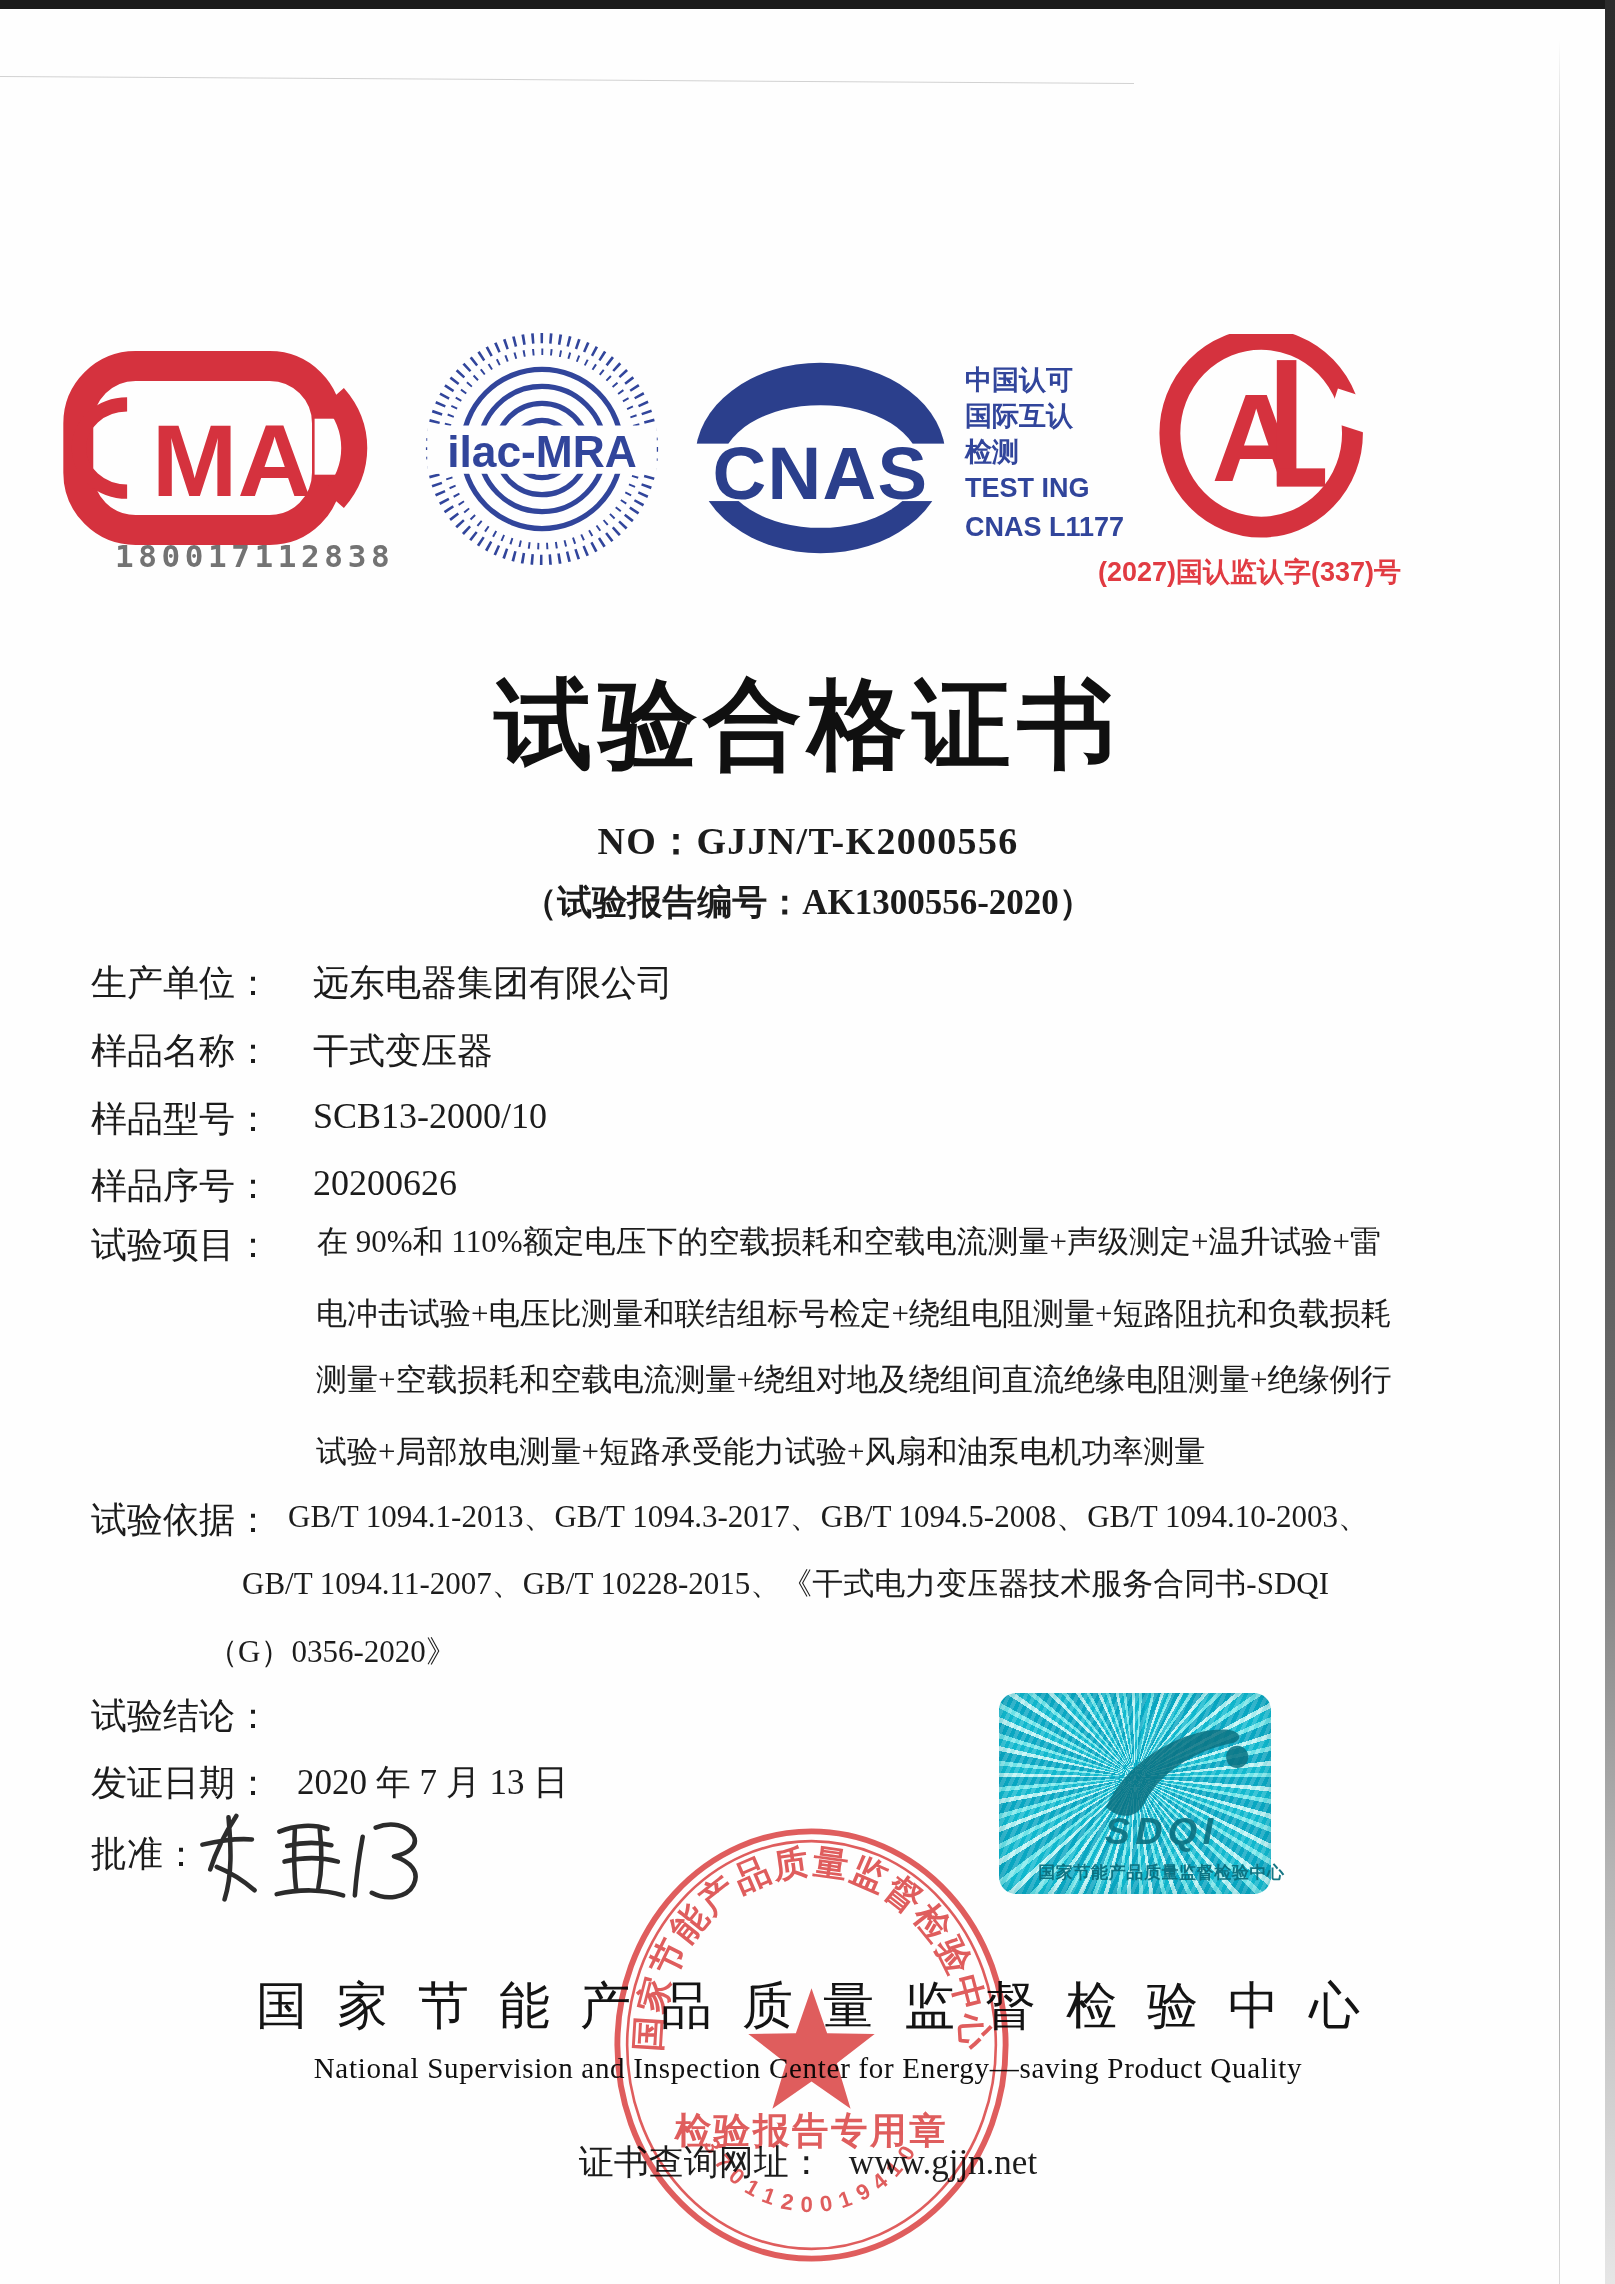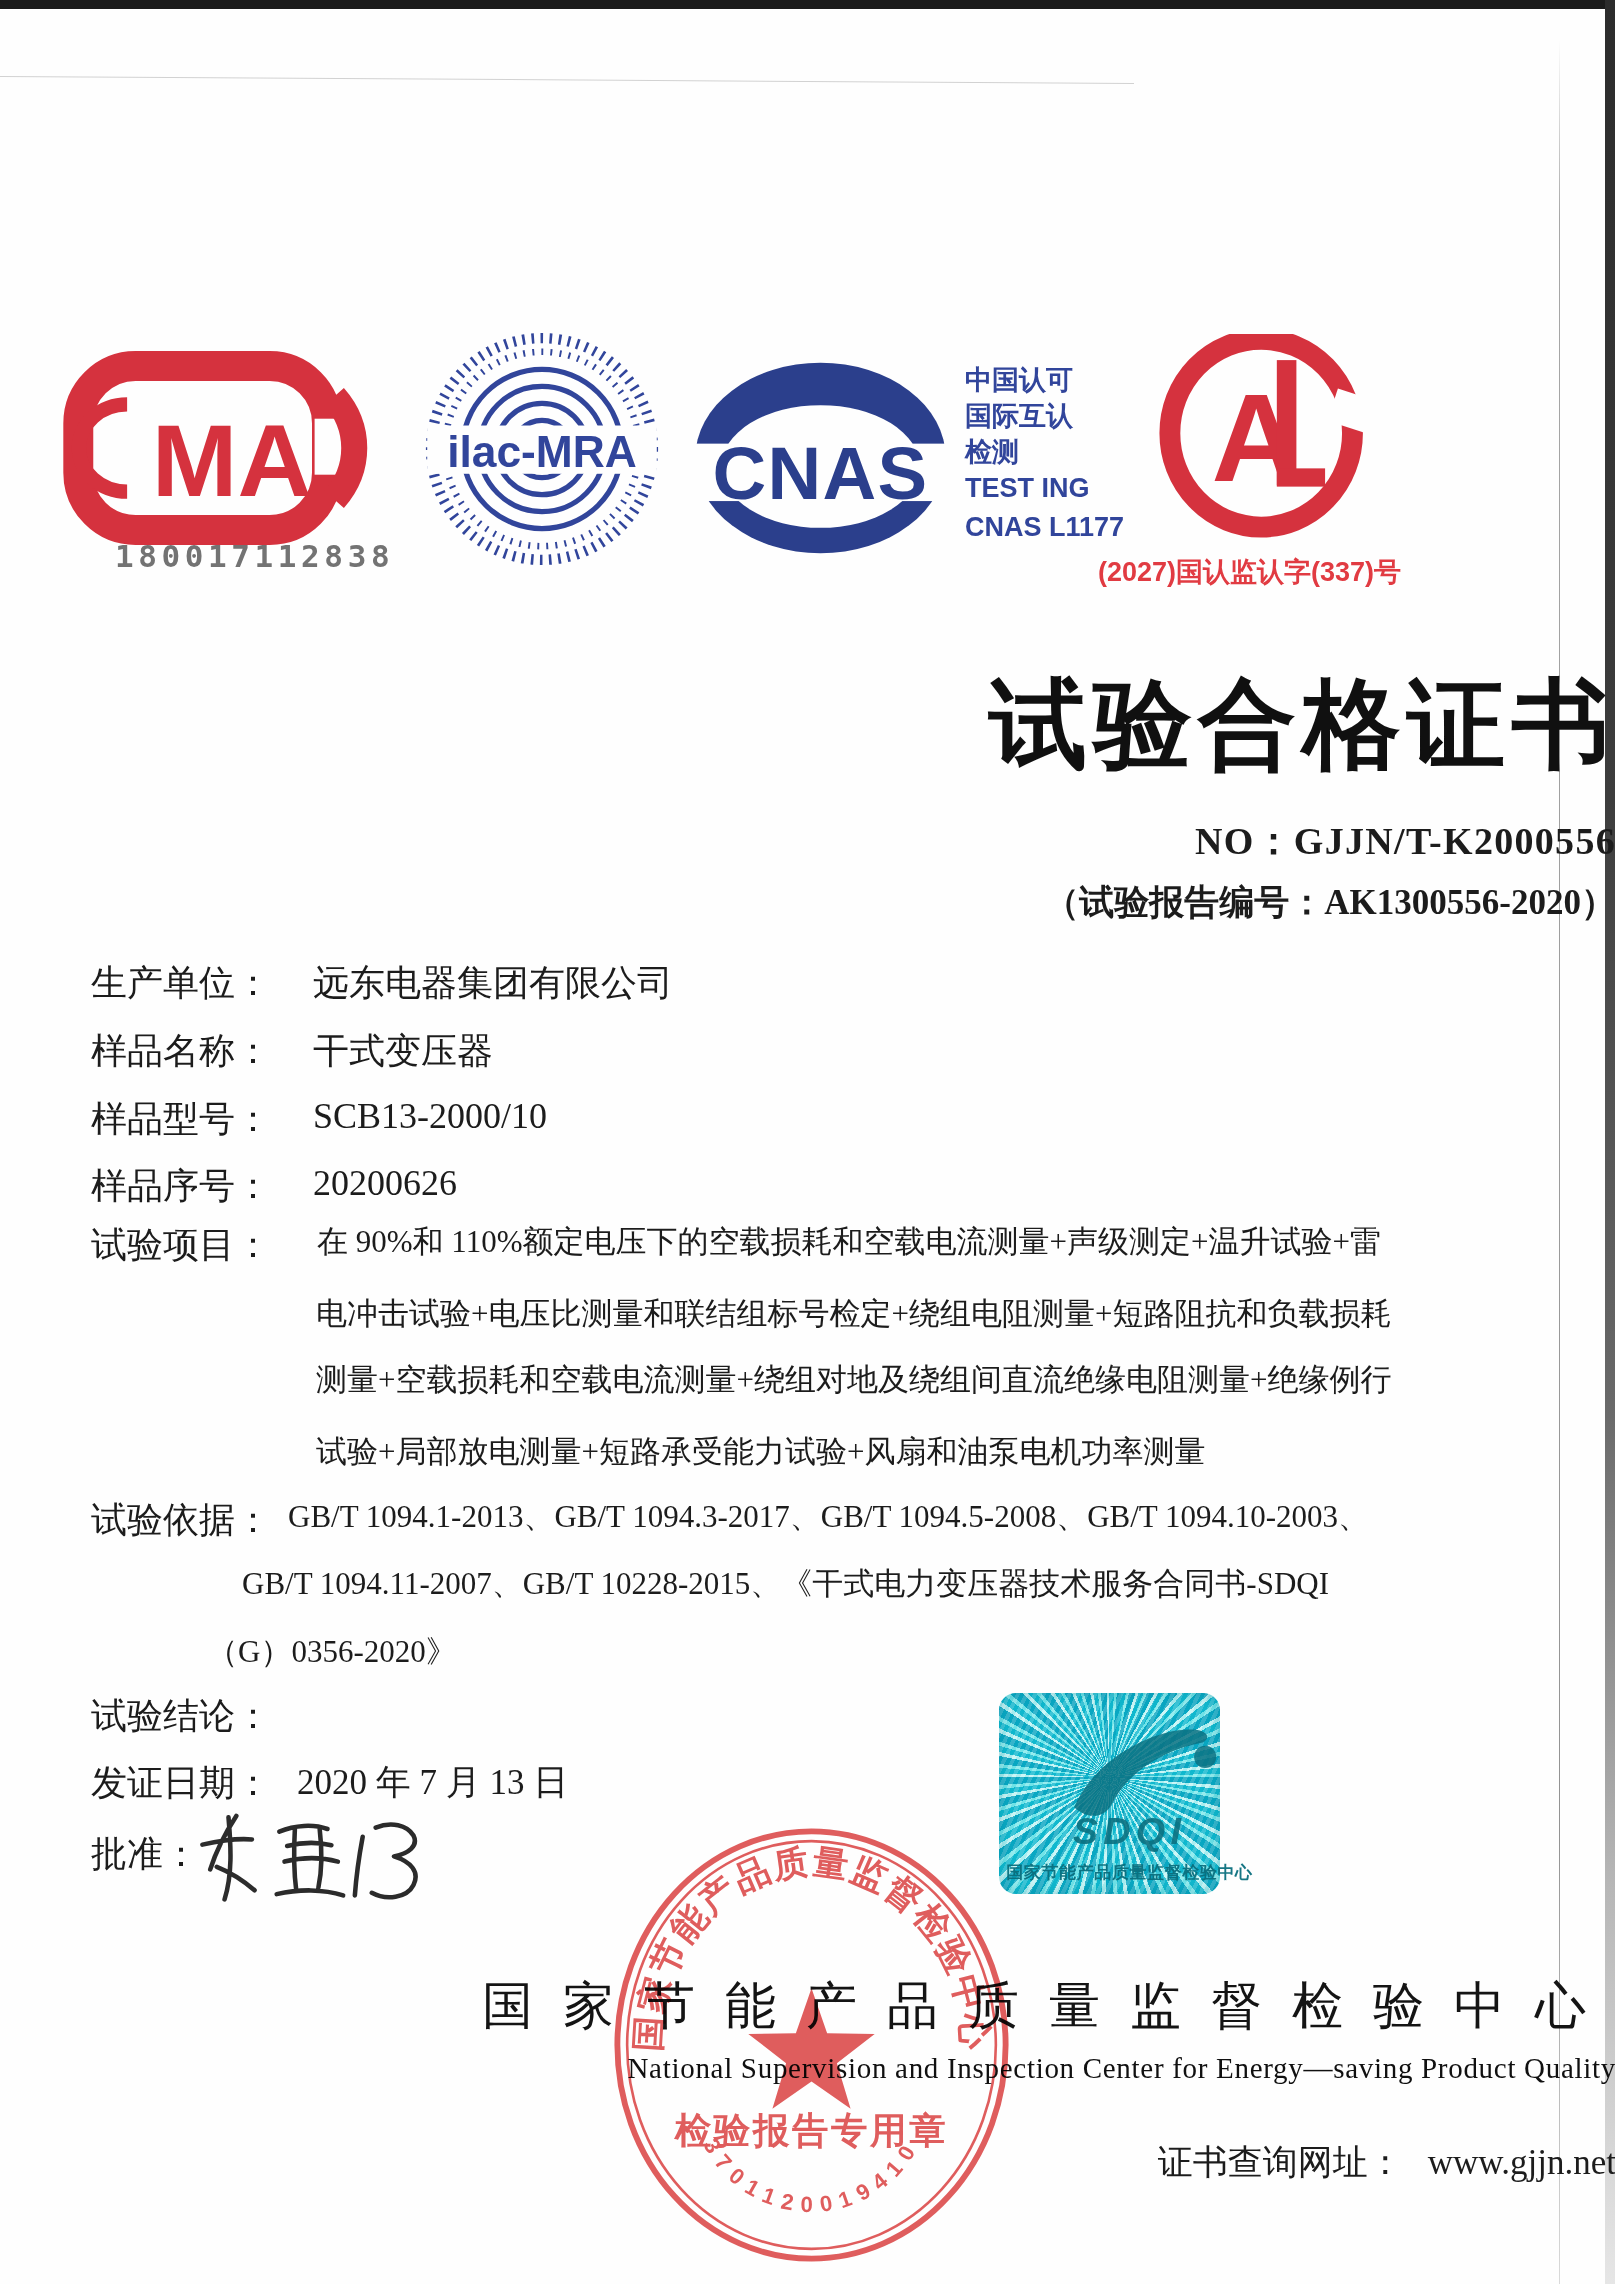--- a/index.html
+++ b/index.html
@@ -5,21 +5,21 @@
   html,body{margin:0;padding:0;background:#e8e8e8;}
   .page{
     position:relative;
     width:1616px;height:2284px;
     background:#fefefe;
     overflow:hidden;
     font-family:"Liberation Serif","DejaVu Serif",serif;
     color:#1c1c1c;
   }
   .abs{position:absolute;}
-  .center{left:0;right:0;text-align:right;}
+  .center{left:0;right:0;text-align:center;}
   .nowrap{white-space:nowrap;}
 
   
   .top-strip{left:0;top:0;width:1616px;height:9px;background:#1b1b1b;}
   .scan-line{left:0;top:76px;width:1134px;height:1.3px;background:#d2d2d2;transform:rotate(.35deg);transform-origin:left center;}
   .right-strip{right:0;top:0;width:11px;height:2284px;
     background:linear-gradient(180deg,#2c2c2c 0%,#3d3d3d 35%,#6a6a6a 62%,#b5b5b5 82%,#e6e6e6 100%);}
   .right-line{left:1559px;top:39px;width:1.3px;height:2245px;
     background:linear-gradient(180deg,rgba(130,130,130,0) 0%,rgba(130,130,130,.7) 8%,rgba(120,120,120,.8) 80%,rgba(150,150,150,.35) 100%);}
 
@@ -42,26 +42,27 @@
   .block-line{font-size:31px;letter-spacing:0px;}
 
   
   .org-cn{top:1972px;font-size:51px;font-weight:500;letter-spacing:30px;padding-left:30px;color:#141414;}
   .org-en{top:2052px;font-size:29px;font-weight:500;letter-spacing:0.7px;color:#101010;}
   .query-line{top:2139px;font-size:35px;}
   .query-url{margin-left:25px;}
 
   
   .sticker{
-    left:999px;top:1693px;width:221px;height:201px;border-radius:17px;
+    left:999px;top:1693px;width:240px;height:201px;border-radius:17px;
     background:
       repeating-linear-gradient(115deg,rgba(255,255,255,.18) 0 3.9px,rgba(0,180,200,.12) 3.9px 7.8px),
       repeating-conic-gradient(from 8deg at 50% 42%,
         #12b9cf 0deg 3deg,#7fe9ec 3deg 5deg,#0aa6c2 5deg 9deg,#c2f5f5 9deg 11deg);
     box-shadow:inset 0 0 15.6px rgba(0,120,140,.35);
+    padding-left:32px;
   }
   .stamp{mix-blend-mode:multiply;opacity:.9;}
   .sig{left:192px;top:1804px;}
 </style>
 </head>
 <body>
 
 <div class="page">
 
   <div class="abs top-strip"></div>

